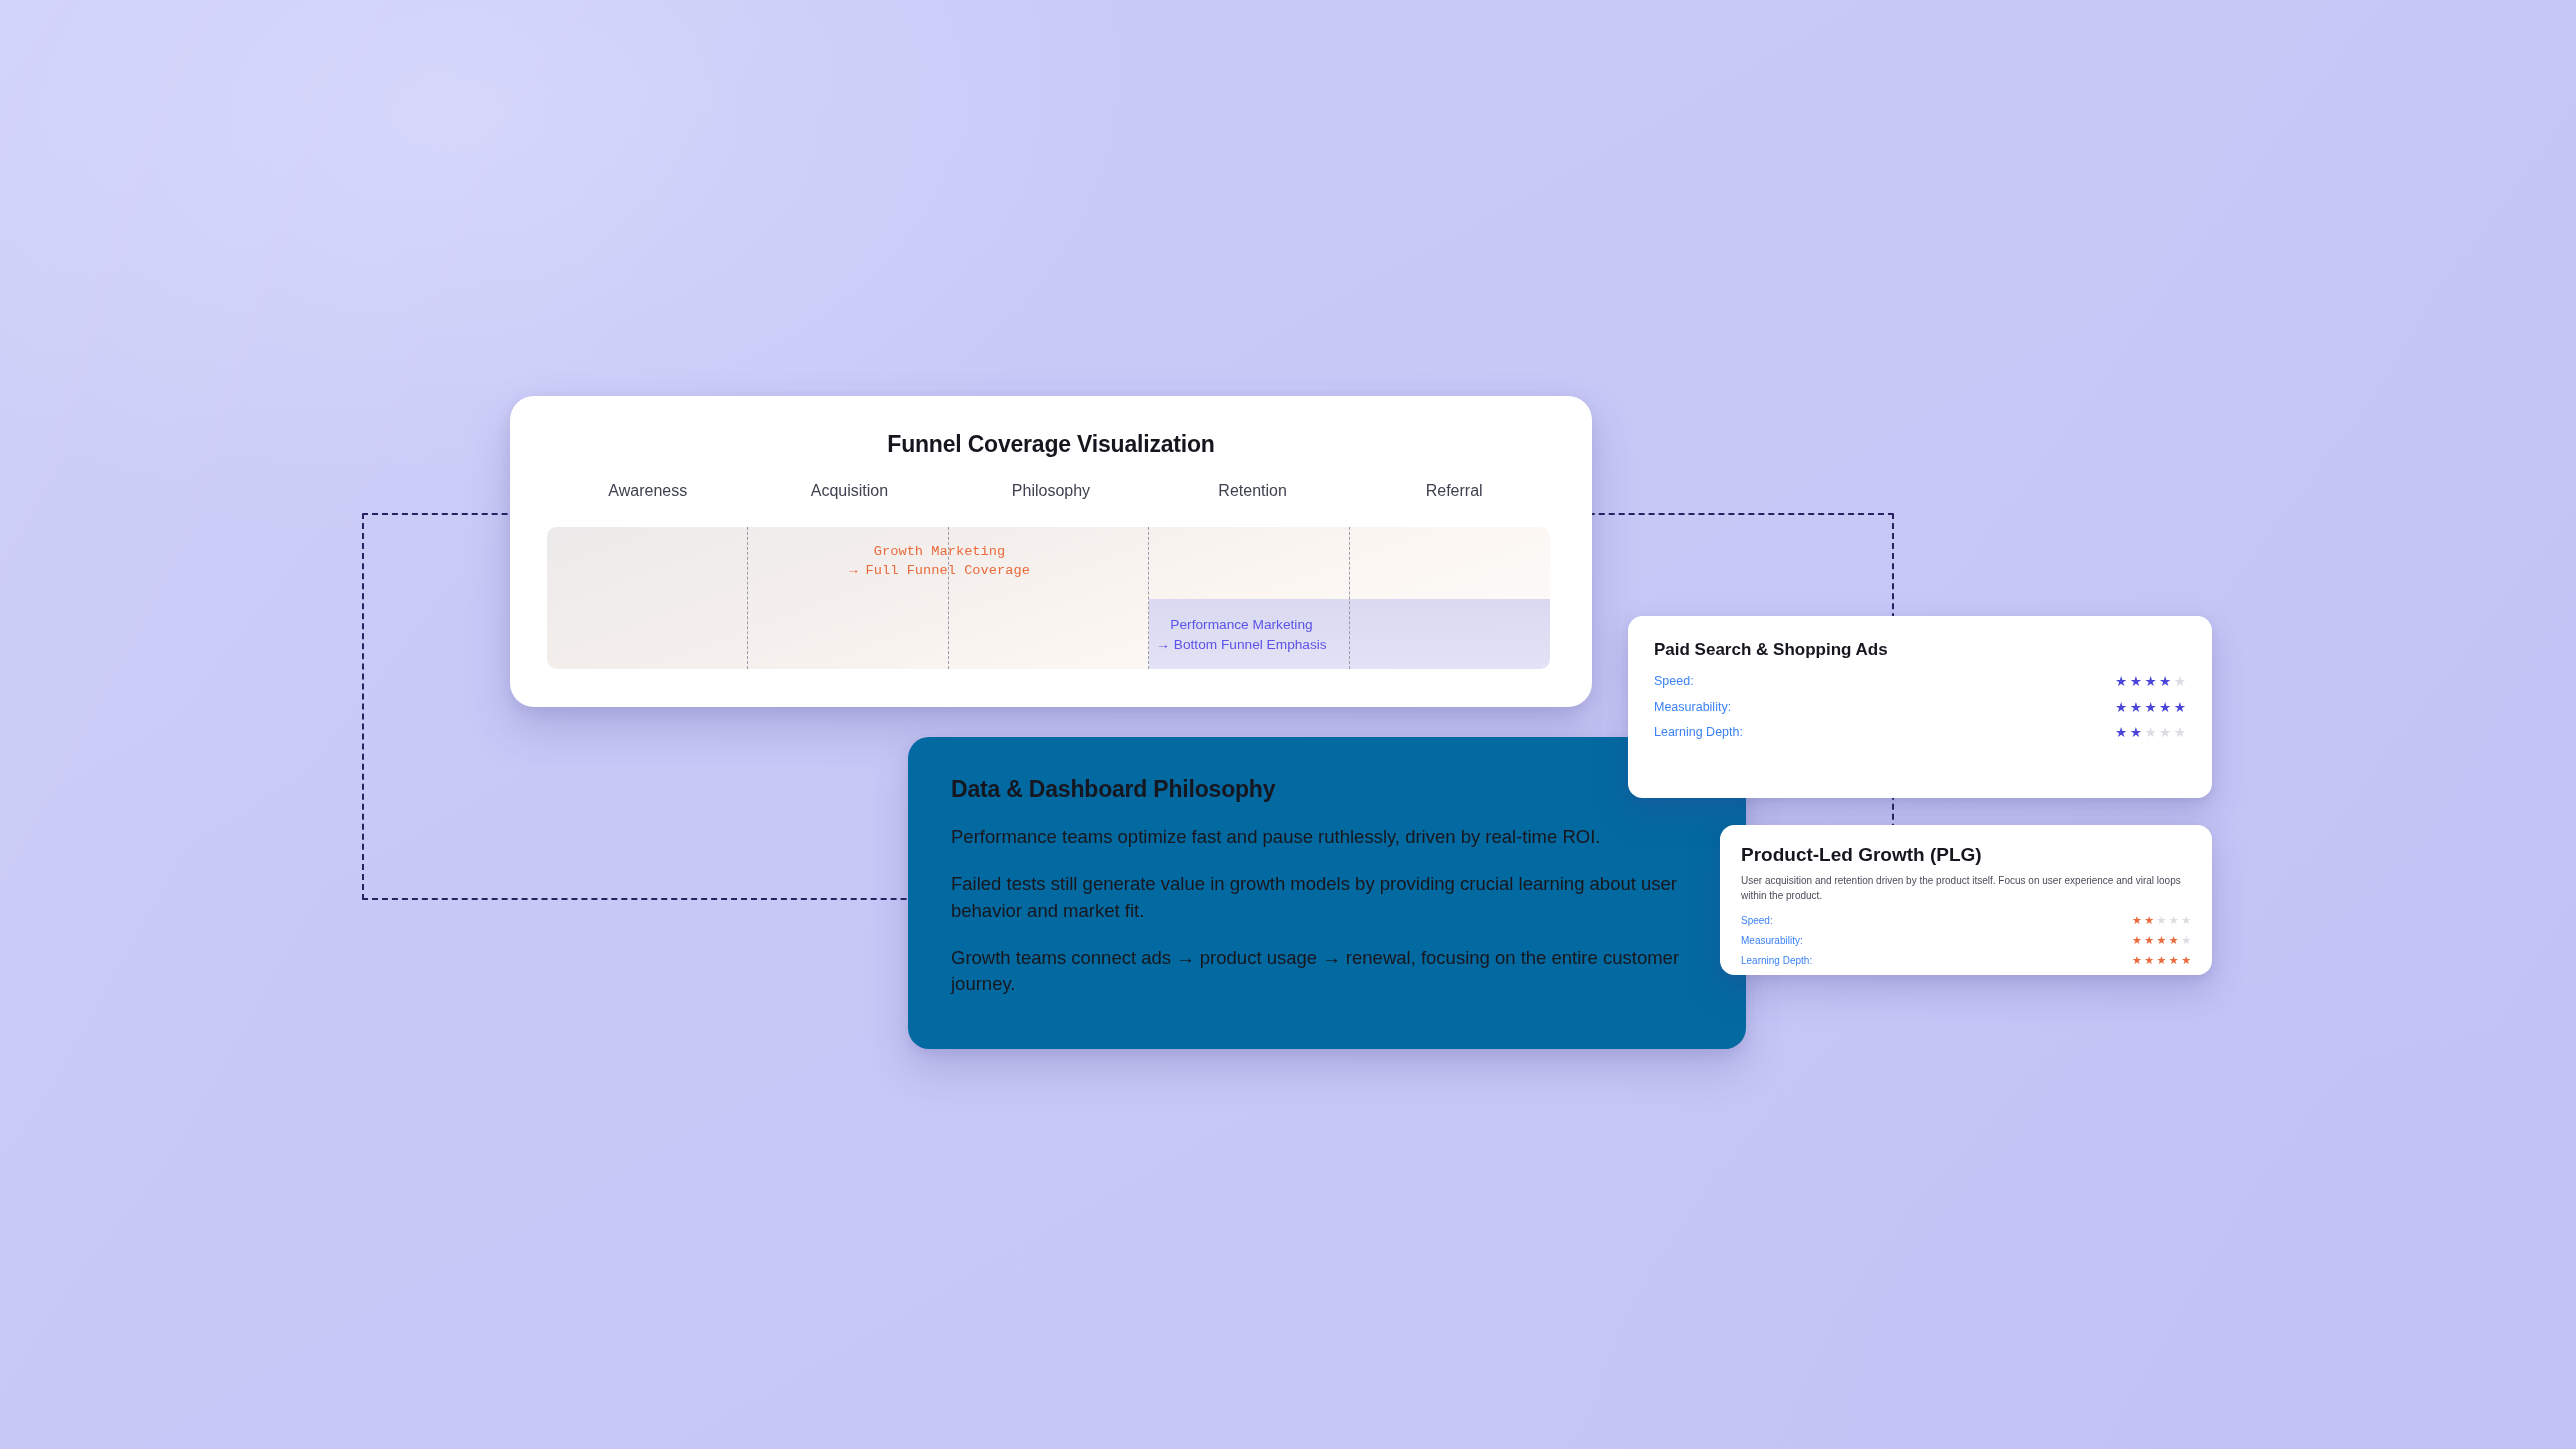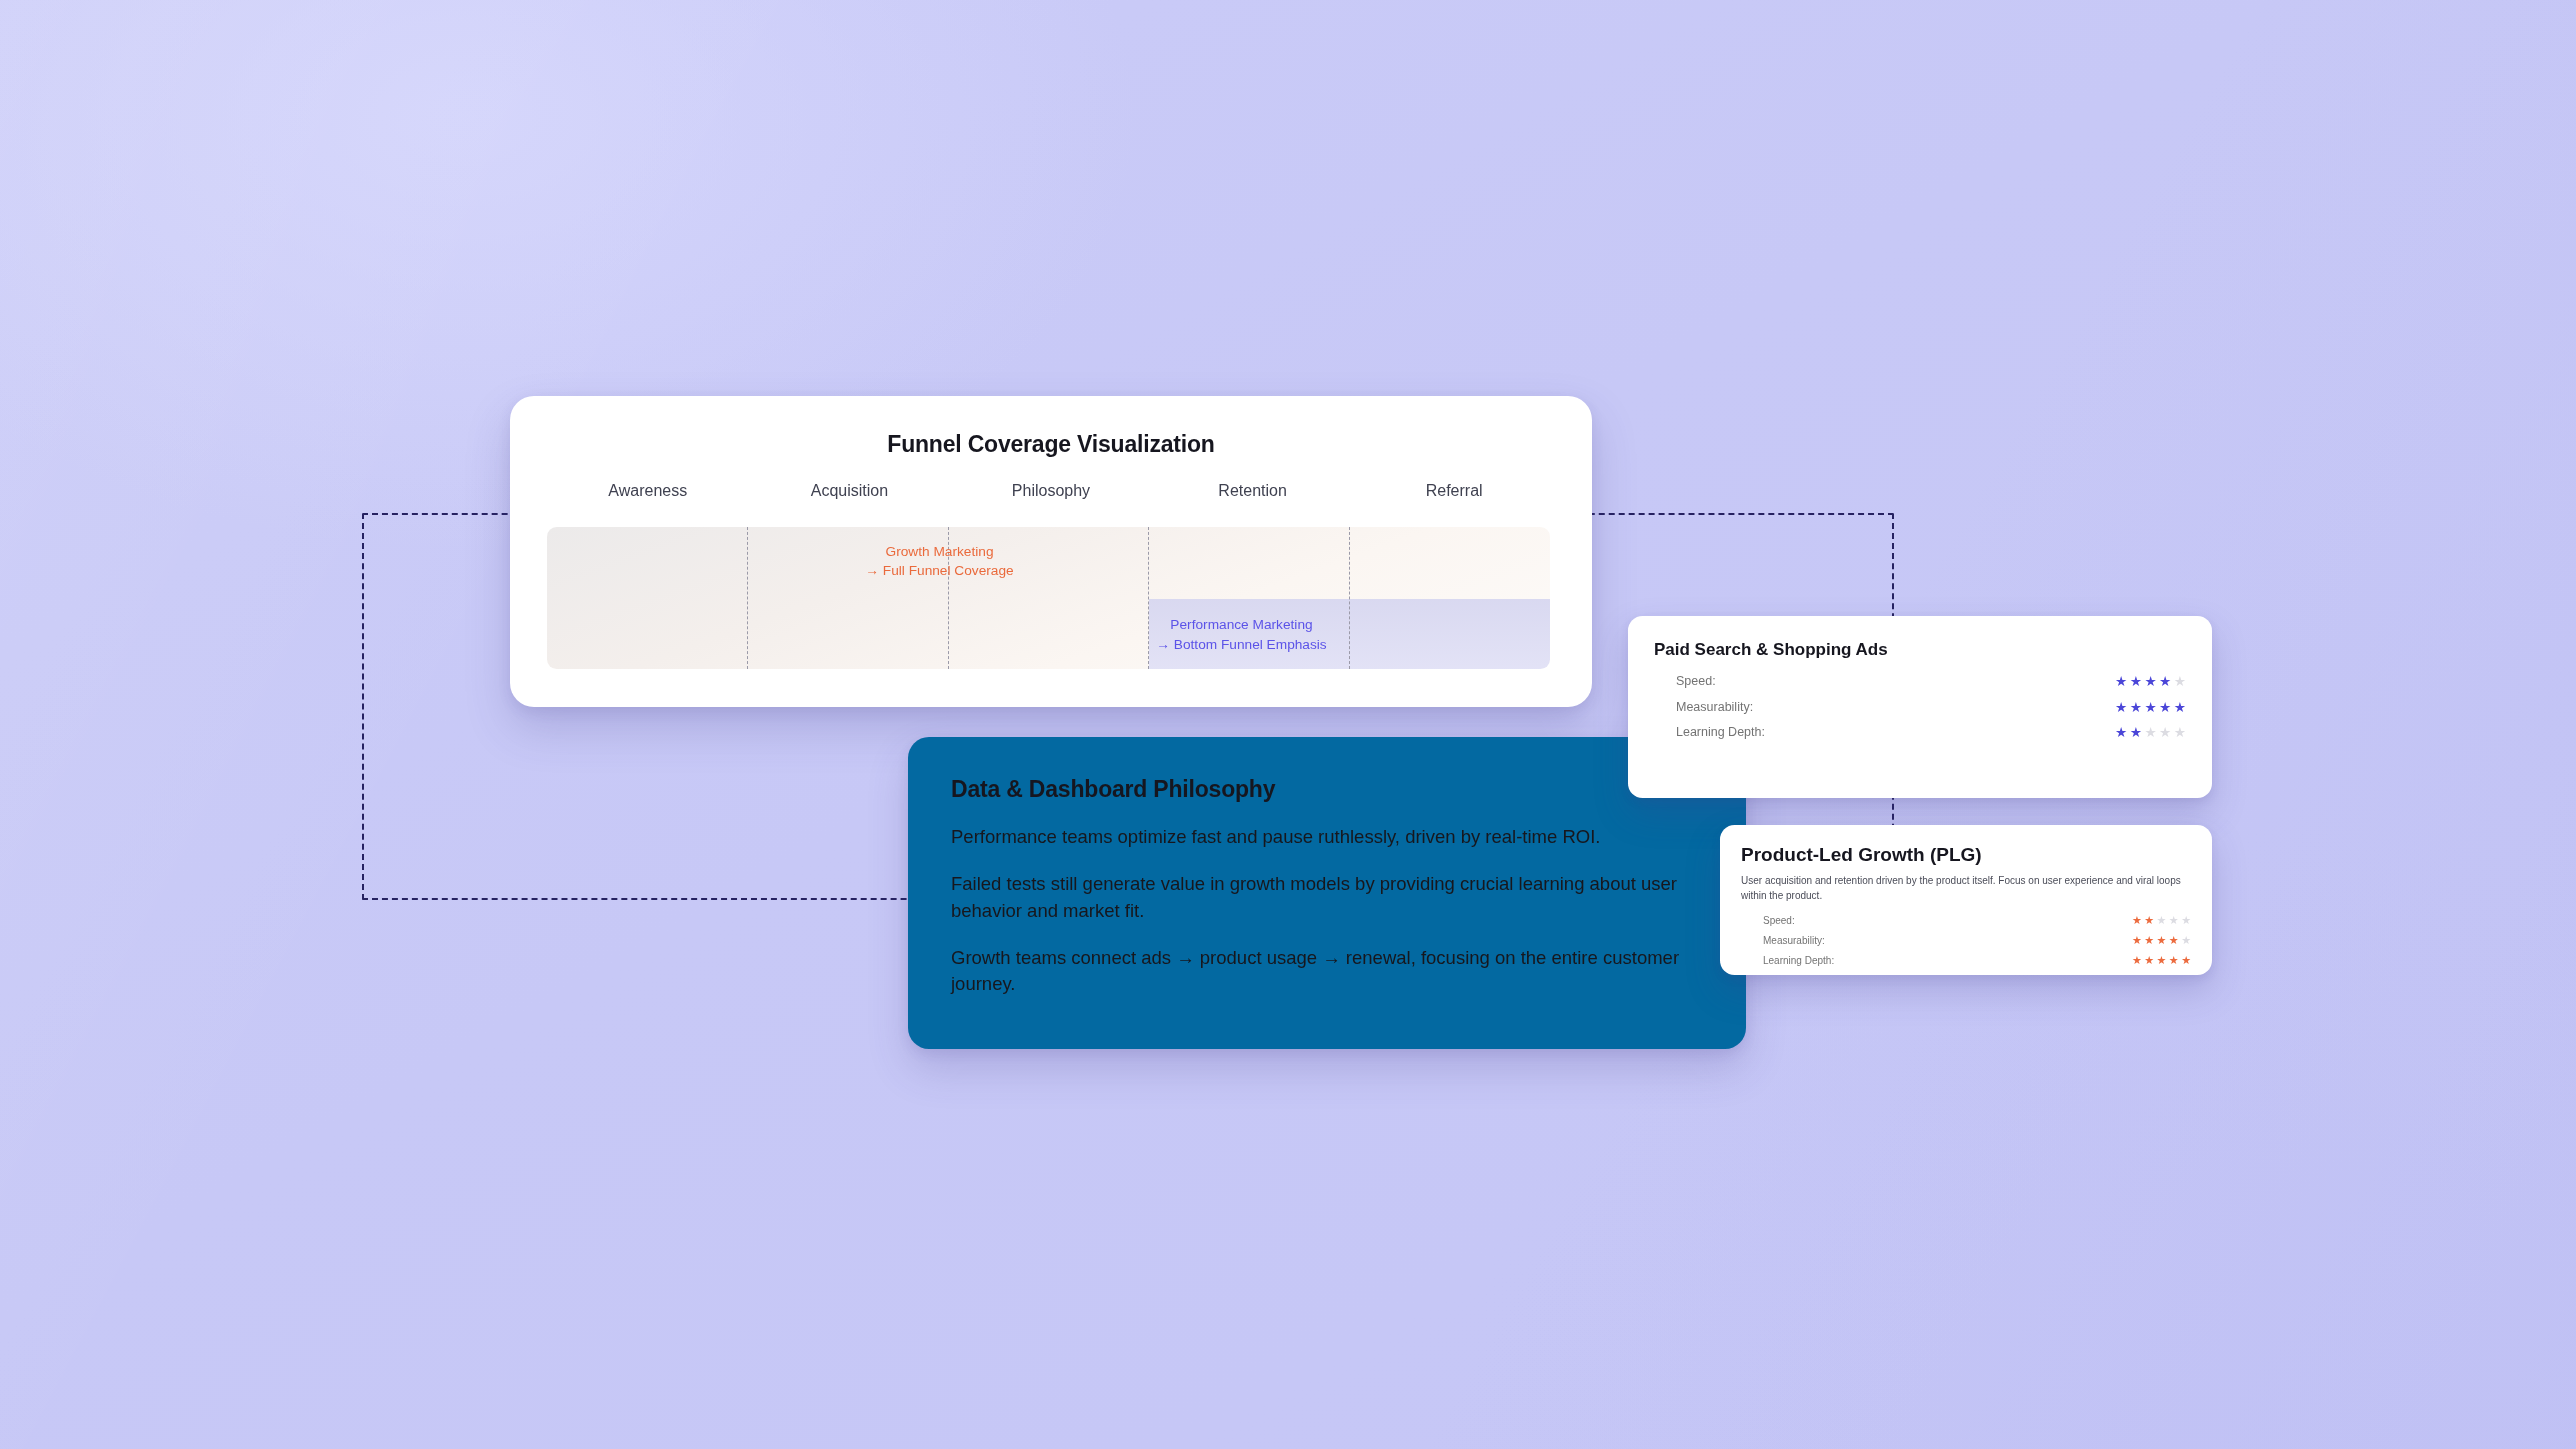--- a/index.html
+++ b/index.html
@@ -112,20 +112,21 @@
     font-size: 13.7px;
     line-height: 1.45;
     white-space: nowrap;
   }
   .band-caption.growth {
     color: #ea6a3c;
     left: 0;
     right: 16px;
     top: 14.5px;
     transform: translateX(-101px);
+    font-family: Liberation Mono, monospace;
   }
   .band-caption.performance {
     color: #5b53e8;
     left: 0;
     right: 0;
     bottom: 14.5px;
     transform: translateX(193px);
   }
 
   
@@ -195,21 +196,21 @@
 
   .metric-row {
     display: flex;
     align-items: center;
     justify-content: space-between;
   }
   .card-paid-search .metric-row { margin-bottom: 9.7px; }
   .card-plg .metric-row { margin-bottom: 7.2px; }
   .metric-row:last-child { margin-bottom: 0; }
 
-  .metric-label { color: #737373; margin-left: 22px; }
+  .metric-label { color: #3b82f6; }
   .card-paid-search .metric-label { font-size: 12.5px; }
   .card-plg .metric-label { font-size: 10px; }
 
   .stars { display: flex; gap: 2.4px; letter-spacing: 0; }
   .card-paid-search .stars { font-size: 13.7px; }
   .card-plg .stars { font-size: 11px; }
   .star-on-indigo { color: #4b46d8; }
   .star-on-orange { color: #ec6b3e; }
   .star-off { color: #dcdce2; }
 </style>

